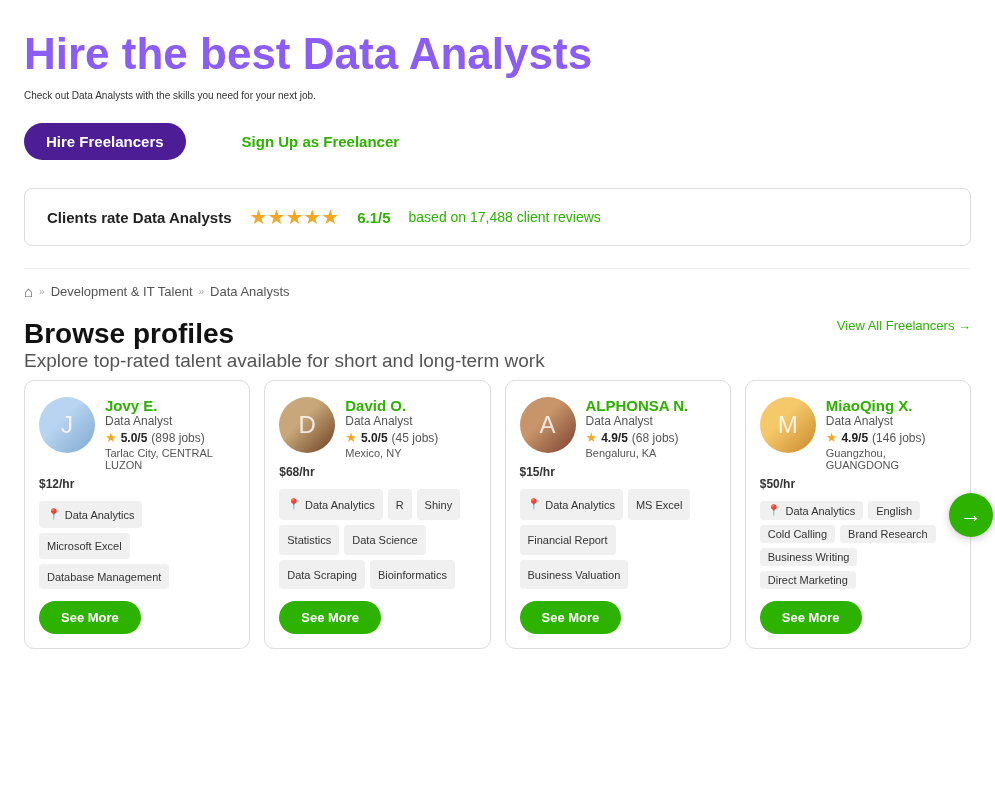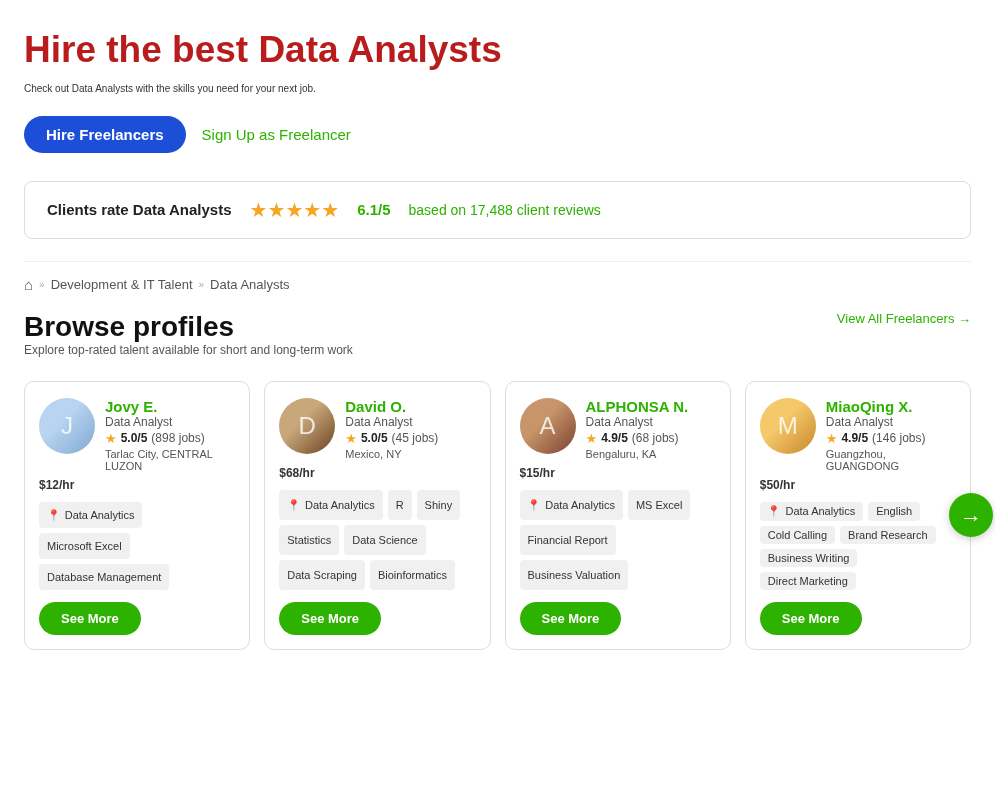--- a/index.html
+++ b/index.html
@@ -1,47 +1,48 @@
 <!DOCTYPE html>
 <html><head>
   <meta charset="utf-8">
   <style>
     * { box-sizing: border-box; margin: 0; padding: 0; }
     body { font-family: 'Segoe UI', Arial, sans-serif; background: #fff; color: #222; padding: 20px 24px; }
 
     .hero-title {
-      font-size: 37px;
+      font-size: 44px;
       font-weight: 800;
-      color: #b91c1c;
+      color: #8b5cf6;
       line-height: 1.1;
       margin-bottom: 12px;
       margin-top: 10px;
     }
     .hero-subtitle {
       font-size: 10px;
       color: #333;
       margin-bottom: 22px;
     }
     .btn-hire {
-      background: #1d4ed8;
+      background: #4c1d95;
       color: #fff;
       border: none;
       border-radius: 30px;
       padding: 10px 22px;
       font-size: 15px;
       font-weight: 600;
       cursor: pointer;
       margin-right: 16px;
     }
     .link-signup {
       color: #2eb200;
       font-size: 15px;
-      font-weight: 400;
+      font-weight: 700;
       text-decoration: none;
       cursor: pointer;
+      margin-left: 40px;
     }
     .rating-bar {
       border: 1.5px solid #ddd;
       border-radius: 8px;
       padding: 16px 22px;
       display: flex;
       align-items: center;
       gap: 18px;
       margin: 28px 0 22px 0;
       max-width: 960px;
@@ -64,21 +65,21 @@
     .breadcrumb .home-icon { font-size: 15px; }
 
     .browse-header {
       display: flex;
       justify-content: space-between;
       align-items: flex-start;
       margin-bottom: 6px;
     }
     .browse-title { font-size: 28px; font-weight: 800; color: #111; }
     .view-all-link { color: #2eb200; font-size: 13px; font-weight: 500; cursor: pointer; text-decoration: none; }
-    .browse-sub { font-size: 12px; color: #555; margin-bottom: 18px; }
+    .browse-sub { font-size: 19px; color: #555; margin-bottom: 2px; }
 
     .cards-row {
       display: flex;
       gap: 14px;
       position: relative;
       align-items: stretch;
     }
     .card {
       background: #fff;
       border: 1.5px solid #ddd;

